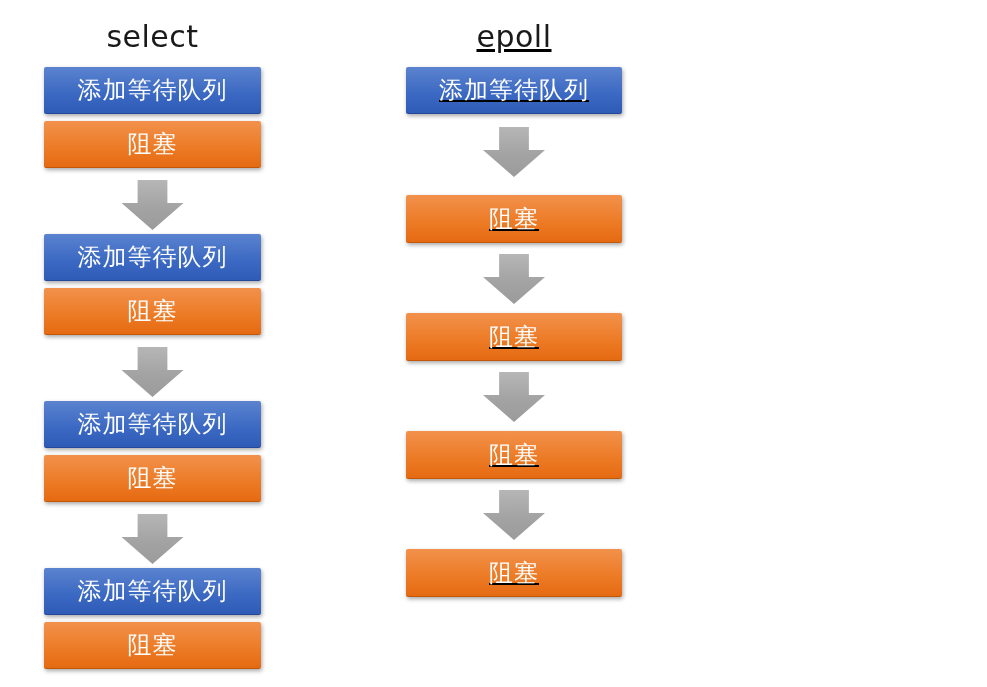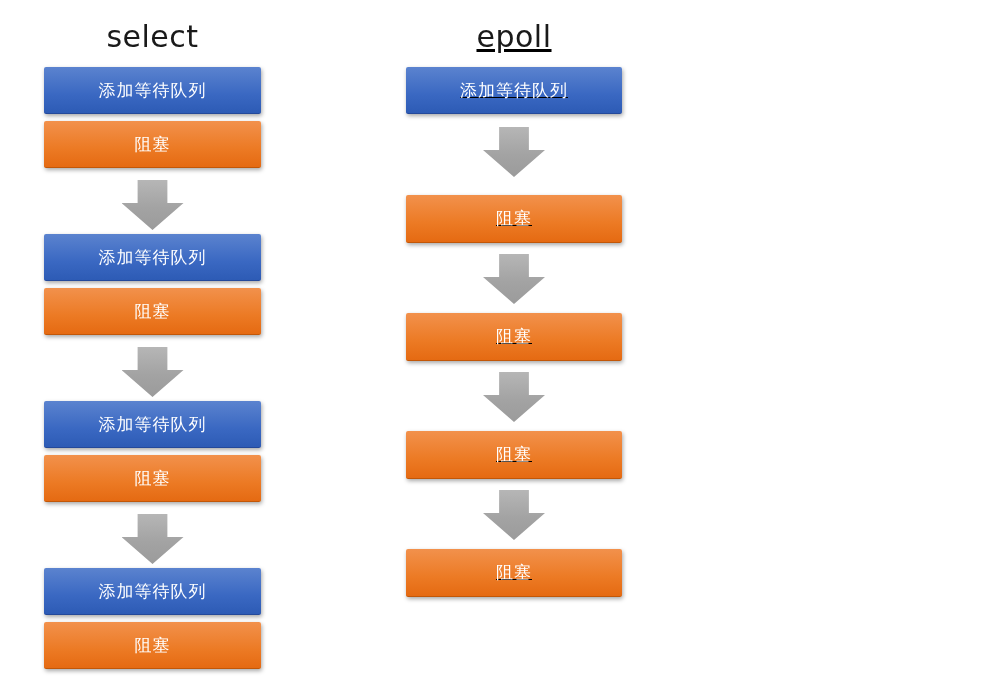--- a/index.html
+++ b/index.html
@@ -14,21 +14,21 @@
   .col-select { left:44px;  top:18px; width:217px; }
   .col-epoll  { left:406px; top:18px; width:216px;text-decoration:underline; }
   .col-title {
     height:37px; line-height:37px; margin-bottom:12px;
     font-size:30px; color:#1a1a1a; text-align:center;
     letter-spacing:0.5px;
   }
   .box {
     width:100%; box-sizing:border-box;
     display:flex; align-items:center; justify-content:center;
-    color:#ffffff; font-size:17px; letter-spacing:1px;
+    color:#ffffff; font-size:24px; letter-spacing:1px;
     border-radius:2px;
     box-shadow:1px 2px 4px rgba(0,0,0,0.35);
   }
   .box-blue {
     height:47px;
     background:linear-gradient(180deg,#5b83cf 0%, #3a68c2 60%, #2d5bb5 100%);
     border-bottom:1px solid #24499a;
   }
   .box-orange {
     height:47px;

